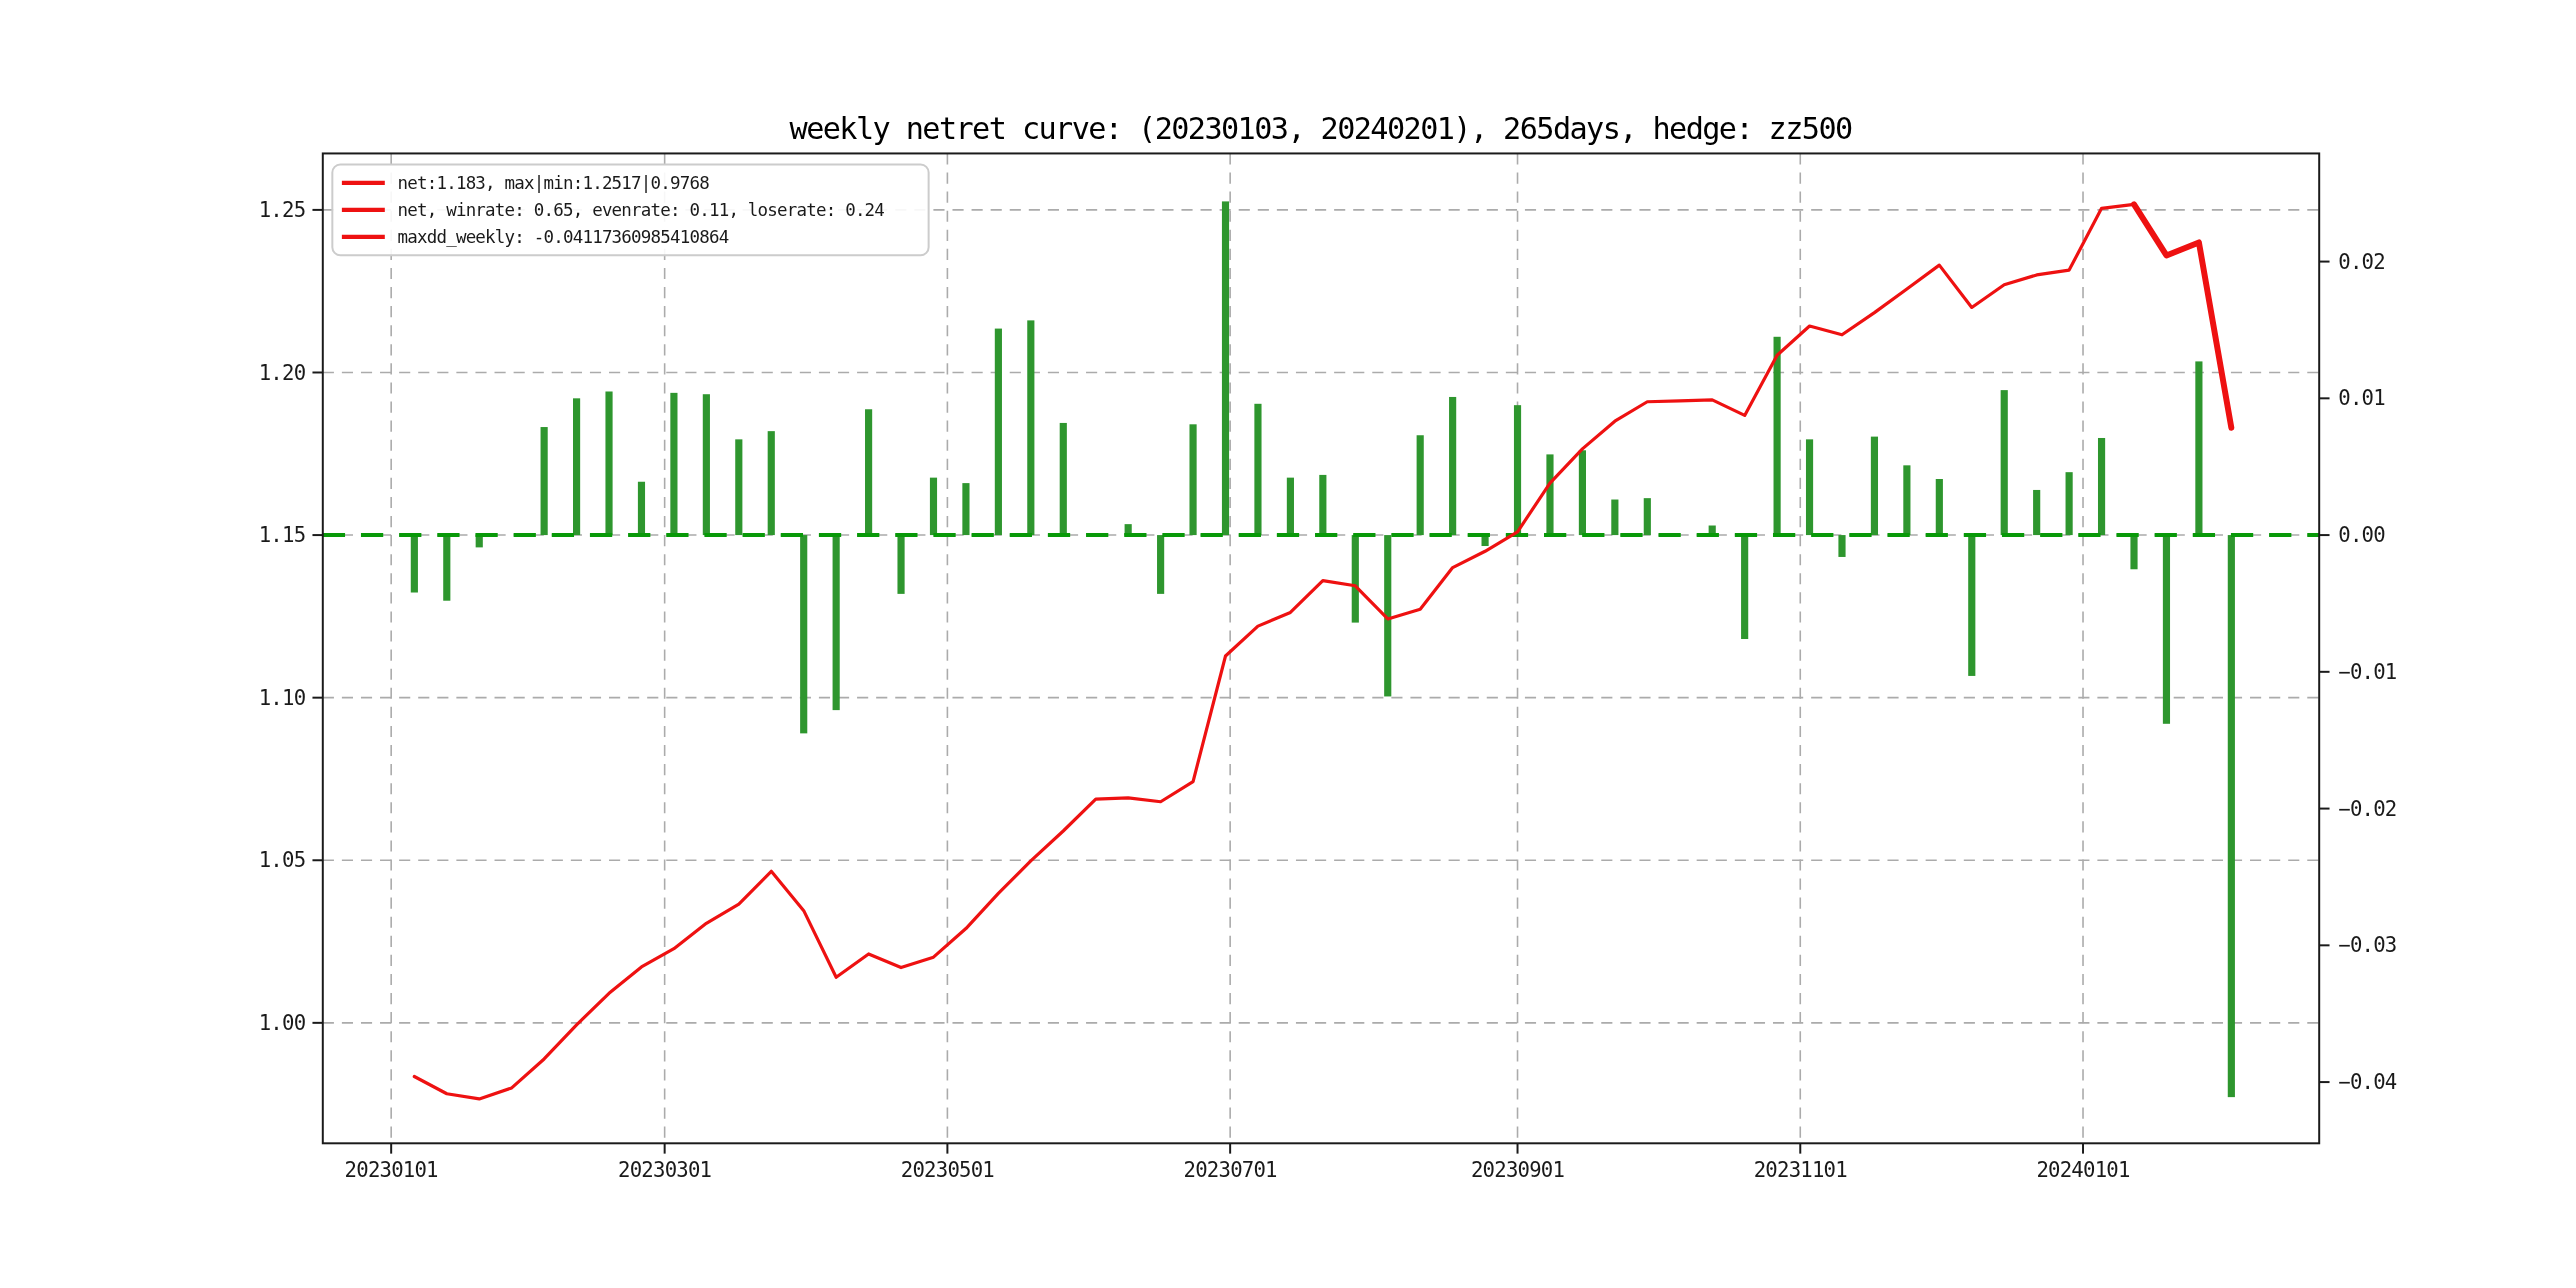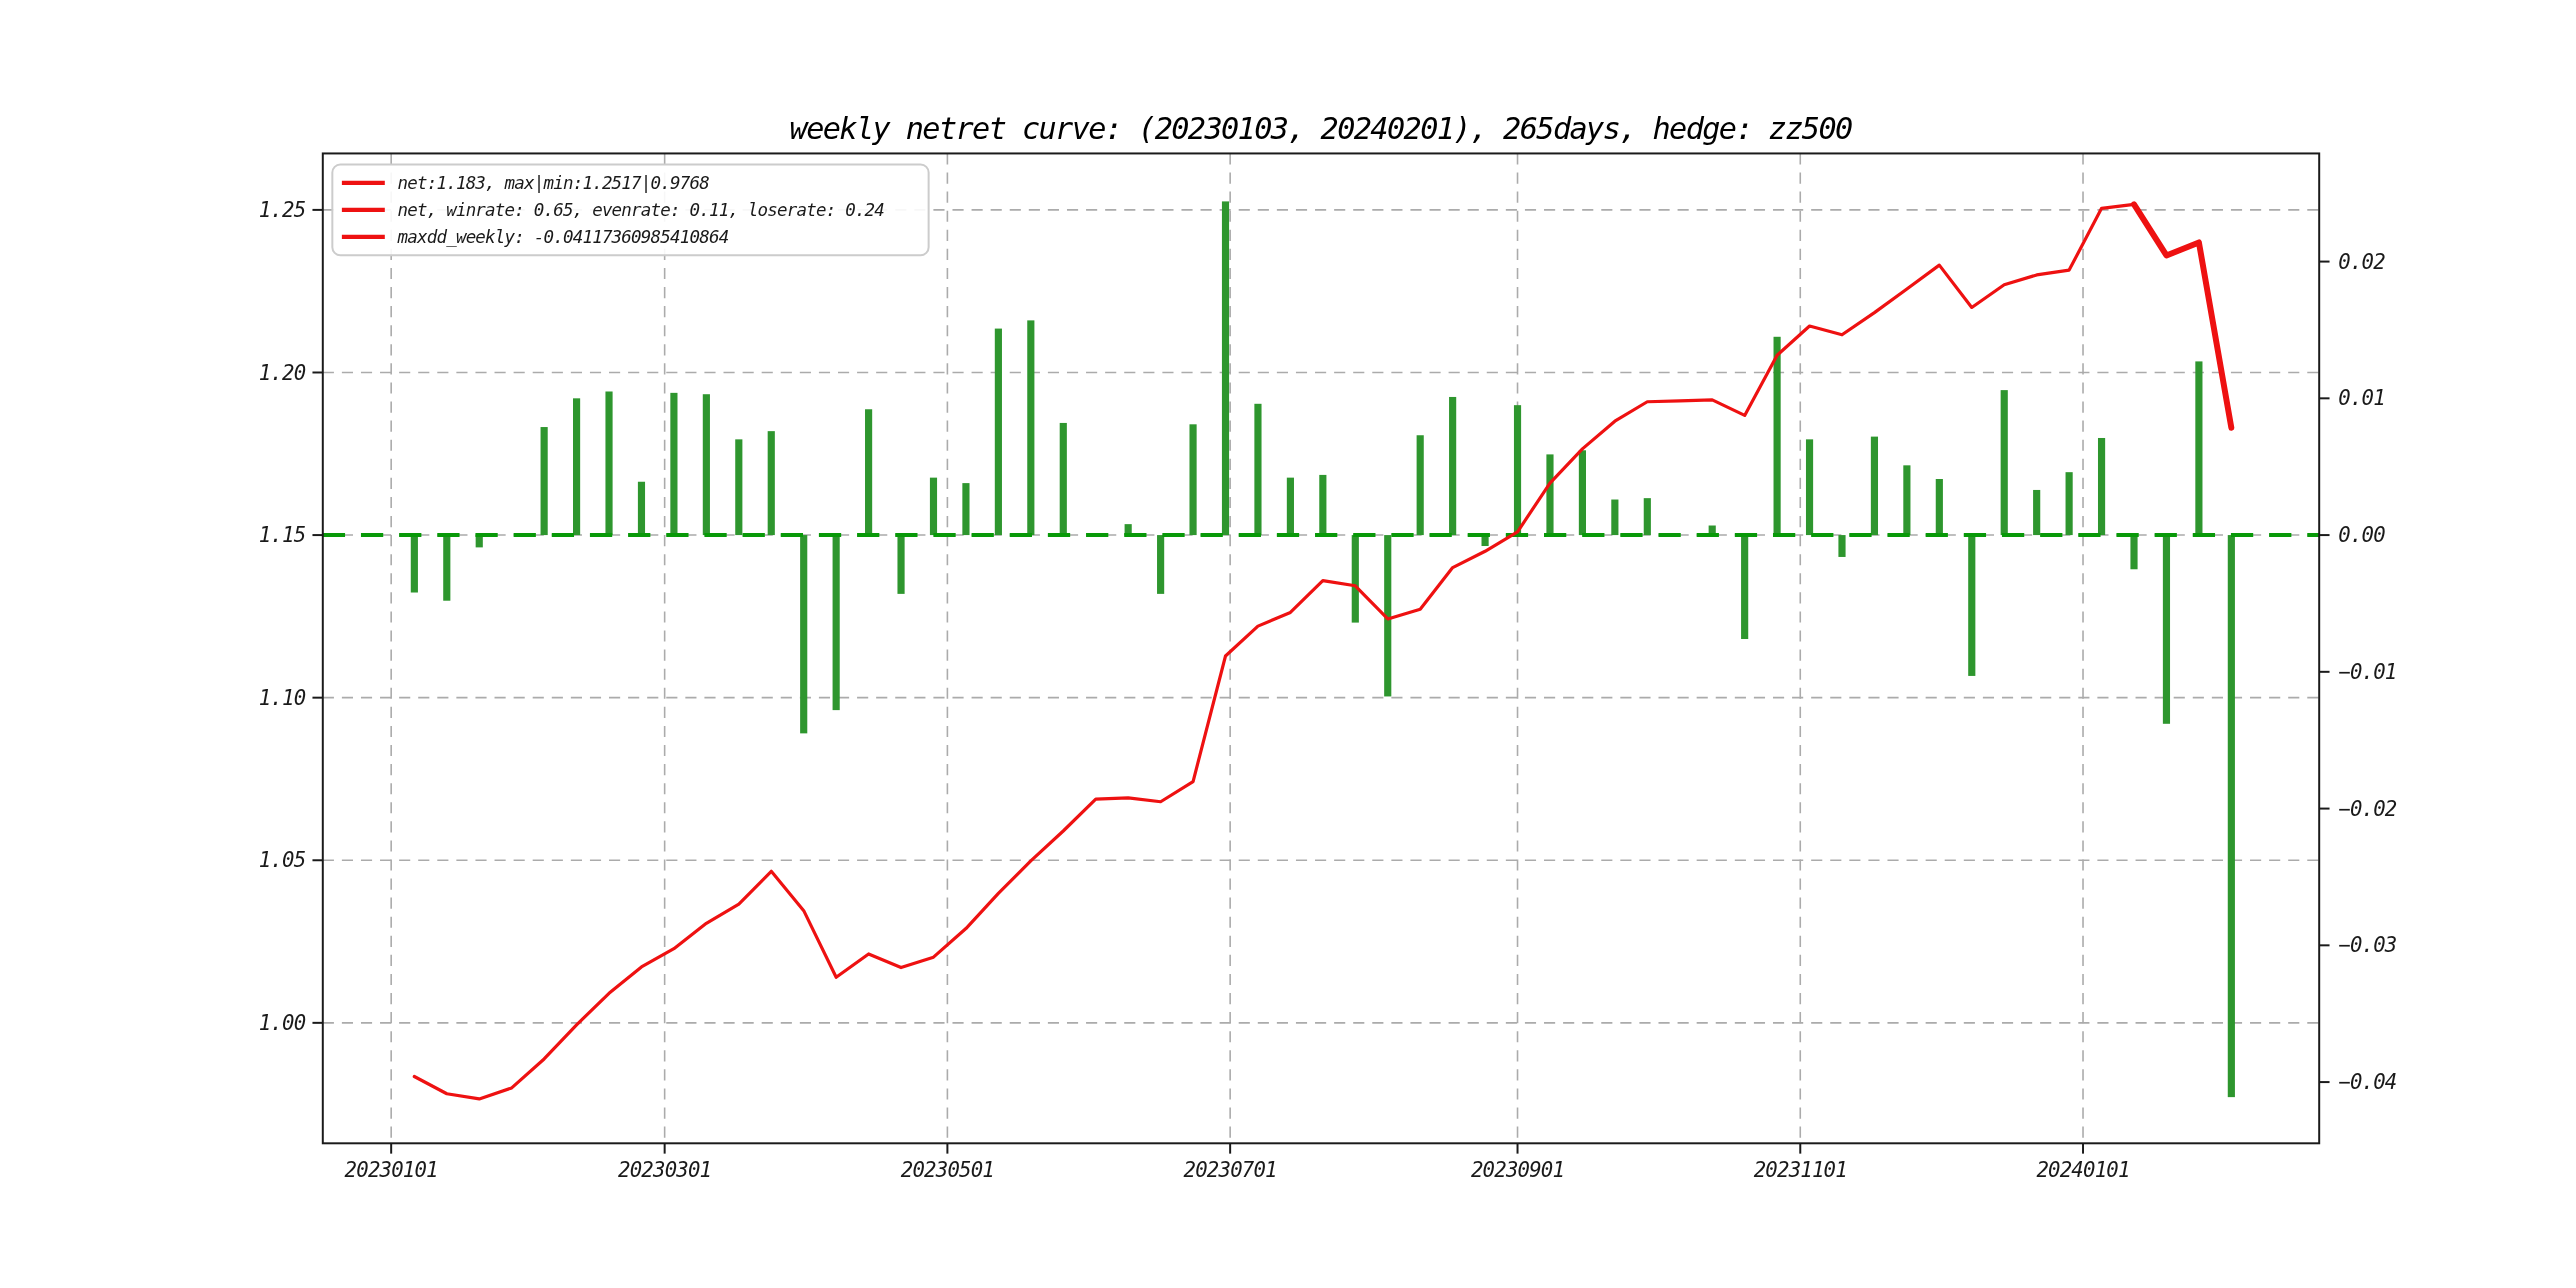--- a/index.html
+++ b/index.html
@@ -1,17 +1,17 @@
 <!DOCTYPE html>
 <html style="font-size:12.7px"><head>
 <meta charset="utf-8">
 <style>
   html,body{margin:0;padding:0;background:#ffffff;}
   #stage{position:relative;width:2576px;height:1288px;background:#ffffff;overflow:hidden;
-         font-family:"DejaVu Sans Mono","Liberation Mono",monospace;font-style:italic;}
+         font-family:"DejaVu Sans Mono","Liberation Mono",monospace;}
   svg{position:absolute;left:0;top:0;}
   .grid{stroke:#ababab;stroke-width:2;stroke-dasharray:14 10;fill:none;}
   .axis{stroke:#1a1a1a;stroke-width:2.5;fill:none;}
   .tick-label{font-family:"DejaVu Sans Mono","Liberation Mono",monospace;font-size:26px;fill:#1a1a1a;letter-spacing:-1px;}
   .chart-title{font-family:"DejaVu Sans Mono","Liberation Mono",monospace;font-size:38px;fill:#000000;letter-spacing:-2px;}
   .legend-text{font-family:"DejaVu Sans Mono","Liberation Mono",monospace;font-size:22px;fill:#1a1a1a;letter-spacing:-1px;}
 </style>
 </head>
 <body>
 

